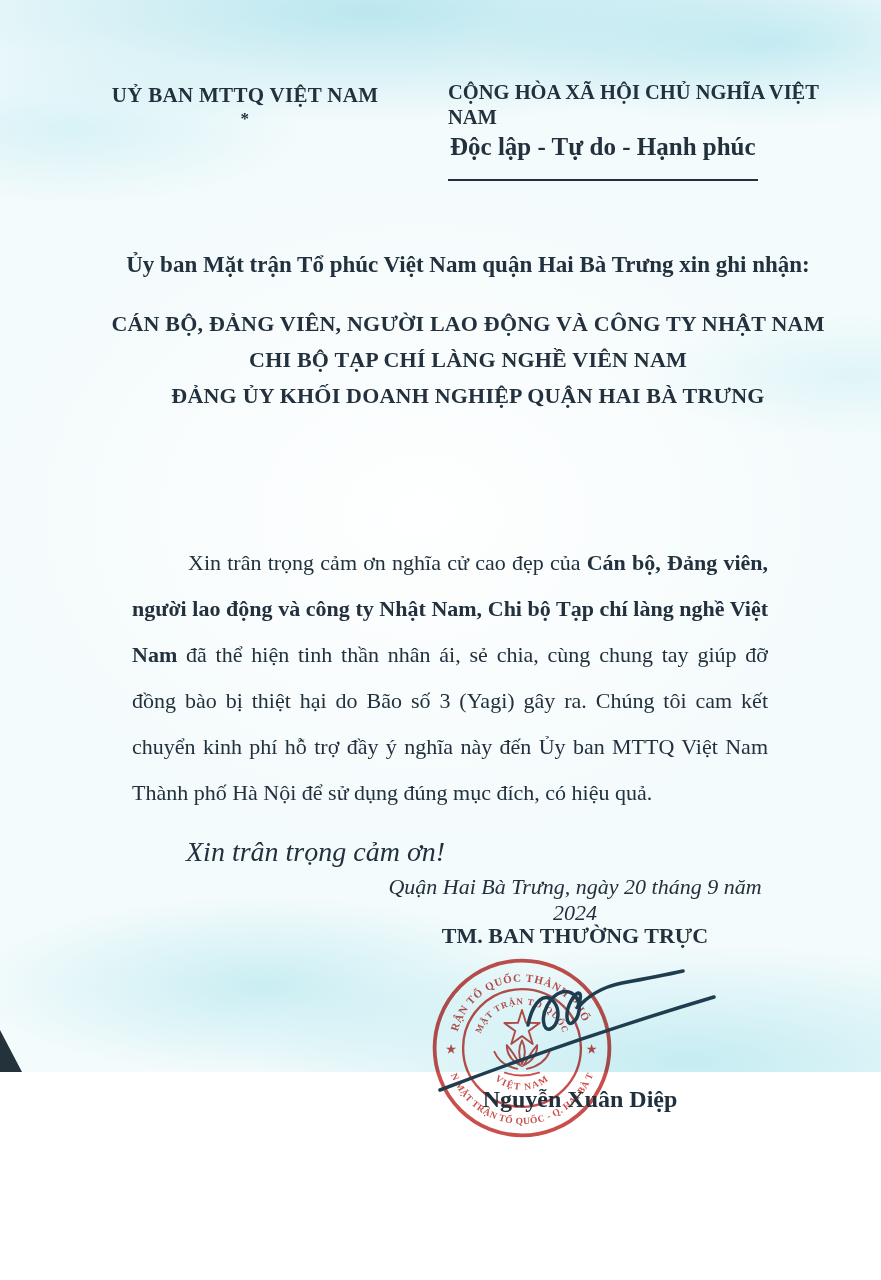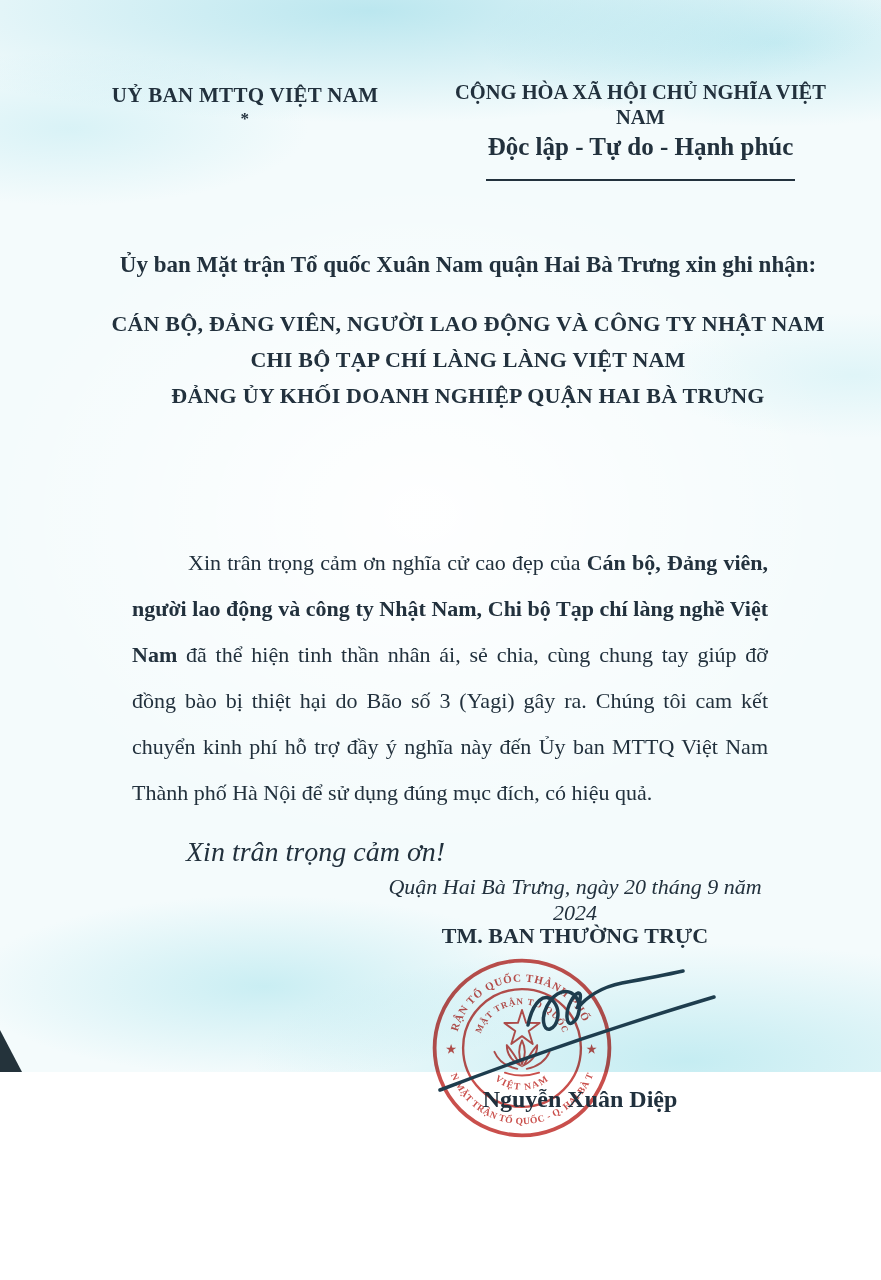--- a/index.html
+++ b/index.html
@@ -19,21 +19,21 @@
       radial-gradient(ellipse 420px 130px at 30% 92%, rgba(150,222,232,.45), transparent 70%),
       radial-gradient(ellipse 620px 170px at 78% 99%, rgba(150,222,232,.5),  transparent 70%),
       radial-gradient(ellipse 300px 90px  at 97% 35%, rgba(185,233,240,.35), transparent 70%),
       radial-gradient(ellipse 560px 430px at 48% 48%, rgba(255,255,255,.95), transparent 78%);
   }
   .bold { font-weight:bold; }
 
   .hdr-left  { position:absolute; left:90px;  top:82px;  width:310px; text-align:center;
                font-weight:bold; font-size:21px; line-height:26px; letter-spacing:.3px; }
   .hdr-left .mark { font-size:17px; line-height:18px; margin-top:2px; }
-  .hdr-right { position:absolute; left:448px; top:80px;  width:385px; text-align:center;
+  .hdr-right { position:absolute; left:448px; top:80px;  width:385px; text-align:left;
                font-weight:bold; }
   .hdr-right .line1 { font-size:20.5px; line-height:25px; }
   .hdr-right .line2 { display:inline-block; font-size:25px; margin-top:3px;
                padding:0 2px 18px 2px; border-bottom:2.5px solid #22313d; }
 
   .title { position:absolute; left:58px; top:196px; width:820px; text-align:center;
            font-size:32px; font-weight:bold; letter-spacing:1px; color:#1f2d3a; }
 
   .intro { position:absolute; left:58px; top:252px; width:820px; text-align:center;
            font-size:23px; font-weight:bold; }
@@ -81,25 +81,25 @@
     <div>UỶ BAN MTTQ VIỆT NAM</div>
     <div class="mark">*</div>
   </div>
 
   <div class="hdr-right">
     <div class="line1">CỘNG HÒA XÃ HỘI CHỦ NGHĨA VIỆT NAM</div>
     <div><span class="line2">Độc lập - Tự do - Hạnh phúc</span></div>
   </div>
 
 
-  <div class="intro">Ủy ban Mặt trận Tổ quốc Xuân Nam quận Hai Bà Trưng xin ghi nhận:</div>
+  <div class="intro">Ủy ban Mặt trận Tổ phúc Việt Nam quận Hai Bà Trưng xin ghi nhận:</div>
 
   <div class="recipients">
     <div>CÁN BỘ, ĐẢNG VIÊN, NGƯỜI LAO ĐỘNG VÀ CÔNG TY NHẬT NAM</div>
-    <div>CHI BỘ TẠP CHÍ LÀNG LÀNG VIỆT NAM</div>
+    <div>CHI BỘ TẠP CHÍ LÀNG NGHỀ VIÊN NAM</div>
     <div>ĐẢNG ỦY KHỐI DOANH NGHIỆP QUẬN HAI BÀ TRƯNG</div>
   </div>
 
 
   <p class="body-par"><span>Xin trân trọng cảm ơn nghĩa cử cao đẹp của </span><span class="bold">Cán bộ, Đảng viên, người lao động và công ty Nhật Nam, Chi bộ Tạp chí làng nghề Việt Nam</span><span> đã thể hiện tinh thần nhân ái, sẻ chia, cùng chung tay giúp đỡ đồng bào bị thiệt hại do Bão số 3 (Yagi) gây ra. Chúng tôi cam kết chuyển kinh phí hỗ trợ đầy ý nghĩa này đến Ủy ban MTTQ Việt Nam Thành phố Hà Nội để sử dụng đúng mục đích, có hiệu quả.</span></p>
 
   <div class="closing">Xin trân trọng cảm ơn!</div>
 
   <div class="dateline">Quận Hai Bà Trưng, ngày 20 tháng 9 năm 2024</div>
 

